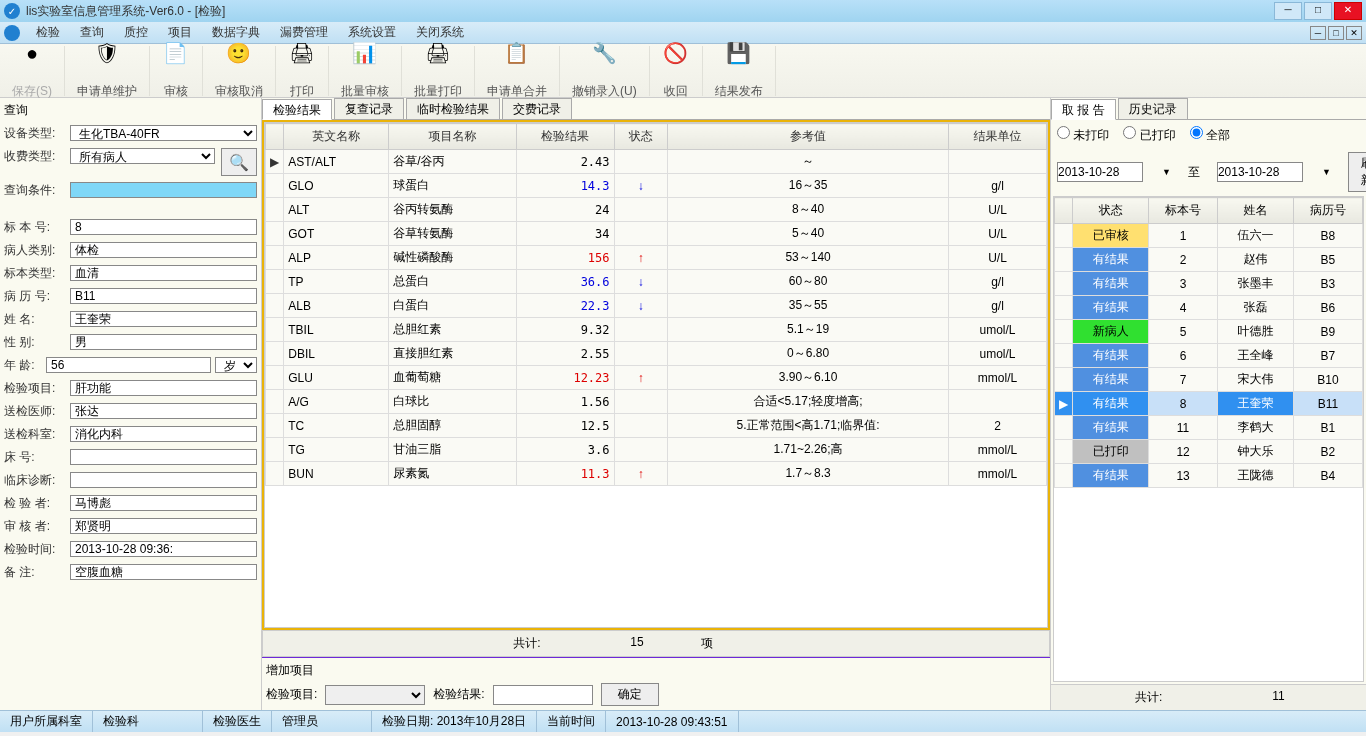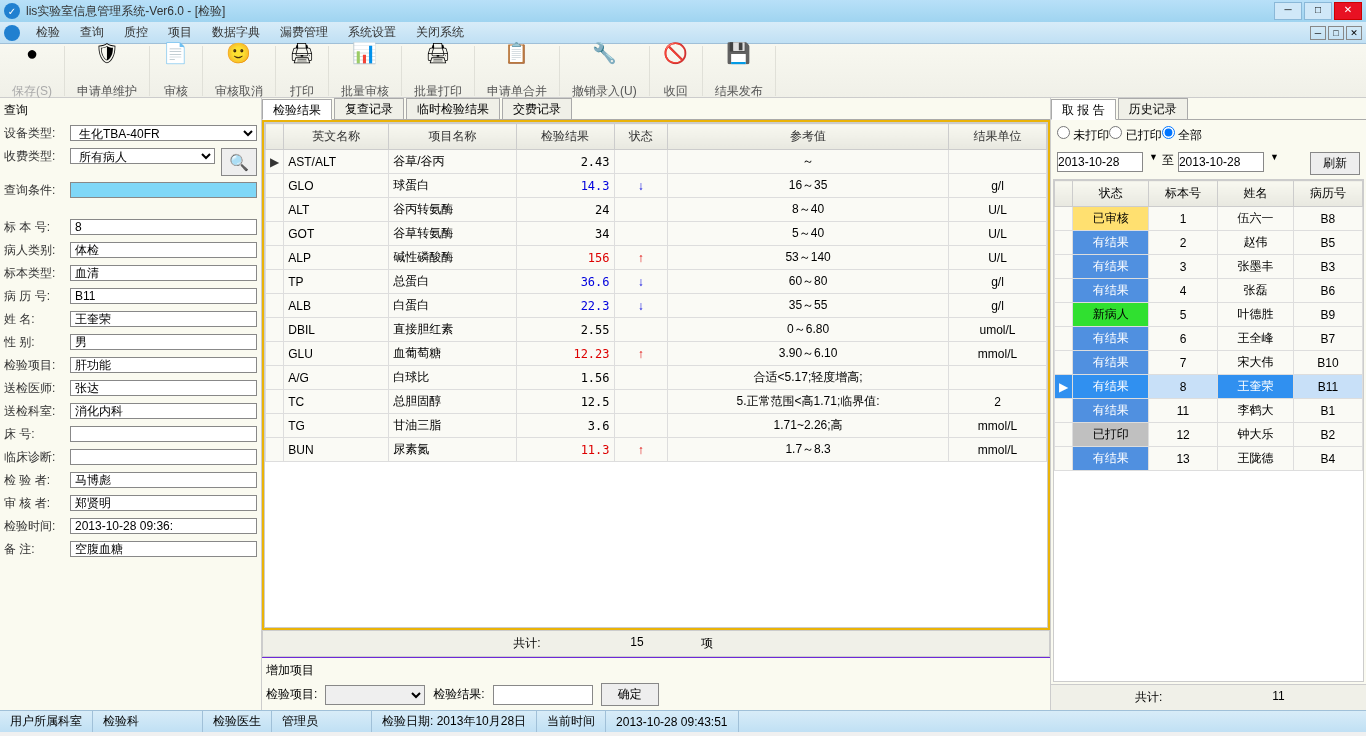--- a/index.html
+++ b/index.html
@@ -41,22 +41,22 @@
 .red { color: #d00; }
 .blue { color: #00d; }
 .arrow-up { color: #d00; }
 .arrow-down { color: #00d; }
 .footer-sum { background: #f0f0e8; border: 1px solid #ccc; padding: 4px; display: flex; }
 .addsection { background: #fafaf0; padding: 4px; border-top: 1px solid #6d28d9; }
 .addsection .row2 { display: flex; align-items: center; gap: 8px; margin-top: 4px; }
 .addsection select, .addsection input { border: 1px solid #888; height: 20px; width: 100px; }
 .addsection button { padding: 2px 16px; border: 1px solid #888; background: #eee; }
 .rightpanel { width: 316px; background: #fafaf0; border-left: 1px solid #ccc; display: flex; flex-direction: column; }
-.radios { display: flex; padding: 6px; align-items: center; }
-.daterow { display: flex; padding: 2px 6px; gap: 4px; }
+.radios { display: flex; gap: 14px; padding: 6px; align-items: center; }
+.daterow { display: flex; align-items: center; padding: 2px 6px; gap: 17px; }
 .daterow input { width: 86px; border: 1px solid #888; height: 20px; }
 .daterow button { padding: 2px 12px; border: 1px solid #888; background: #eee; }
 .rgrid { flex: 1; overflow: auto; border: 1px solid #ccc; margin: 2px; background: #fff; }
 .rgrid table { width: 100%; border-collapse: collapse; }
 .rgrid th { background: linear-gradient(#f8f8f0, #e8e8e0); border: 1px solid #ccc; padding: 4px 2px; font-weight: normal; }
 .rgrid td { border: 1px solid #ddd; padding: 3px 4px; text-align: center; background: #fafaf5; }
 .st-audit { background: #ffe070 !important; margin-top: 13px; }
 .st-result { background: #5090e0 !important; color: #fff; }
 .st-new { background: #30e030 !important; }
 .st-print { background: #c0c0c0 !important; }
@@ -182,20 +182,25 @@
         </div>
         <div class="row">
           <span class="lbl">姓    名:</span>
           <input value="王奎荣" style="">
         </div>
         <div class="row">
           <span class="lbl">性    别:</span>
           <input value="男" style="">
         </div>
         <div class="row">
+          <span class="lbl">年    龄:</span>
+          <input value="56" style="">
+          <select style="width:44px;margin-left:4px"><option>岁</option></select>
+        </div>
+        <div class="row">
           <span class="lbl">检验项目:</span>
           <input value="肝功能" style="">
         </div>
         <div class="row">
           <span class="lbl">送检医师:</span>
           <input value="张达" style="">
         </div>
         <div class="row">
           <span class="lbl">送检科室:</span>
           <input value="消化内科" style="">
@@ -306,20 +311,29 @@
     <td class="rowmark"></td>
     <td>ALB</td>
     <td>白蛋白</td>
     <td class="right blue">22.3</td>
     <td class="center arrow-down">↓</td>
     <td class="center">35～55</td>
     <td class="center">g/l</td>
   </tr>
             <tr>
     <td class="rowmark"></td>
+    <td>TBIL</td>
+    <td>总胆红素</td>
+    <td class="right ">9.32</td>
+    <td class="center "></td>
+    <td class="center">5.1～19</td>
+    <td class="center">umol/L</td>
+  </tr>
+            <tr>
+    <td class="rowmark"></td>
     <td>DBIL</td>
     <td>直接胆红素</td>
     <td class="right ">2.55</td>
     <td class="center "></td>
     <td class="center">0～6.80</td>
     <td class="center">umol/L</td>
   </tr>
             <tr>
     <td class="rowmark"></td>
     <td>GLU</td>

